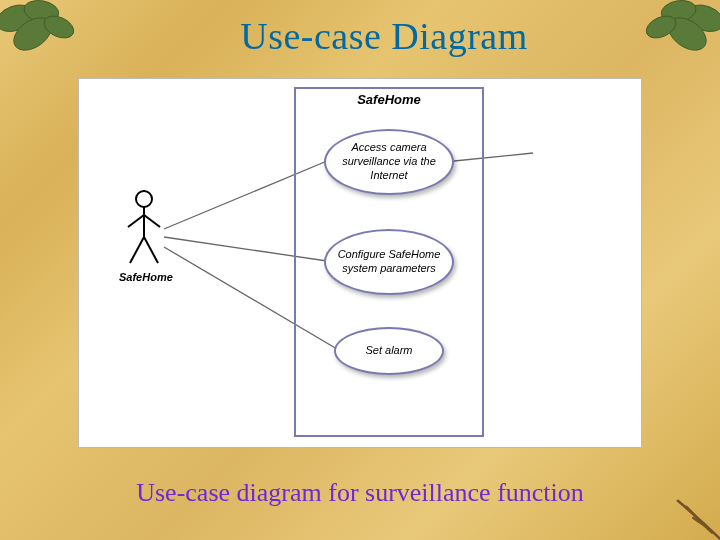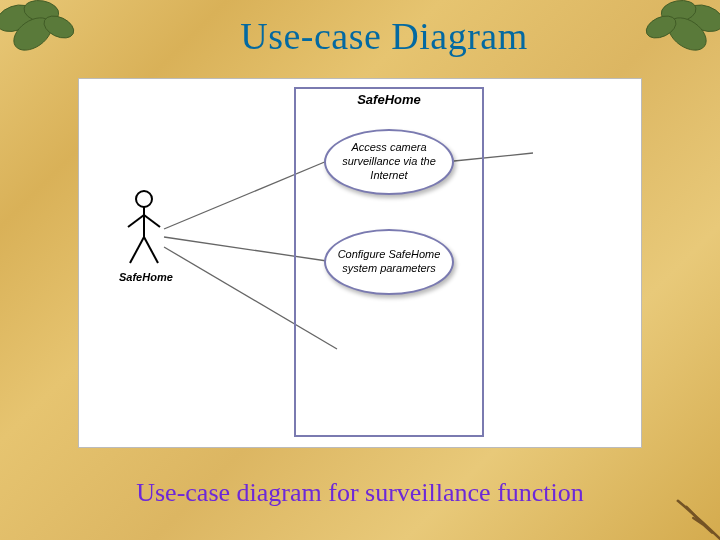--- a/index.html
+++ b/index.html
@@ -181,20 +181,23 @@
 
     <div class="system-box">
       <div class="system-label">SafeHome</div>
     </div>
 
     <div class="usecase uc2">
       <span>Configure SafeHome system parameters</span>
     </div>
     <div class="usecase uc1">
       <span>Access camera surveillance via the Internet</span>
+    </div>
+    <div class="usecase uc3">
+      <span>Set alarm</span>
     </div>
 
 
     <div class="actor">
       <svg viewBox="0 0 40 80">
         <g stroke="#000" stroke-width="2" fill="none">
           <circle cx="20" cy="10" r="8"></circle>
           <line x1="20" y1="18" x2="20" y2="48"></line>
           <line x1="20" y1="26" x2="4" y2="38"></line>
           <line x1="20" y1="26" x2="36" y2="38"></line>

